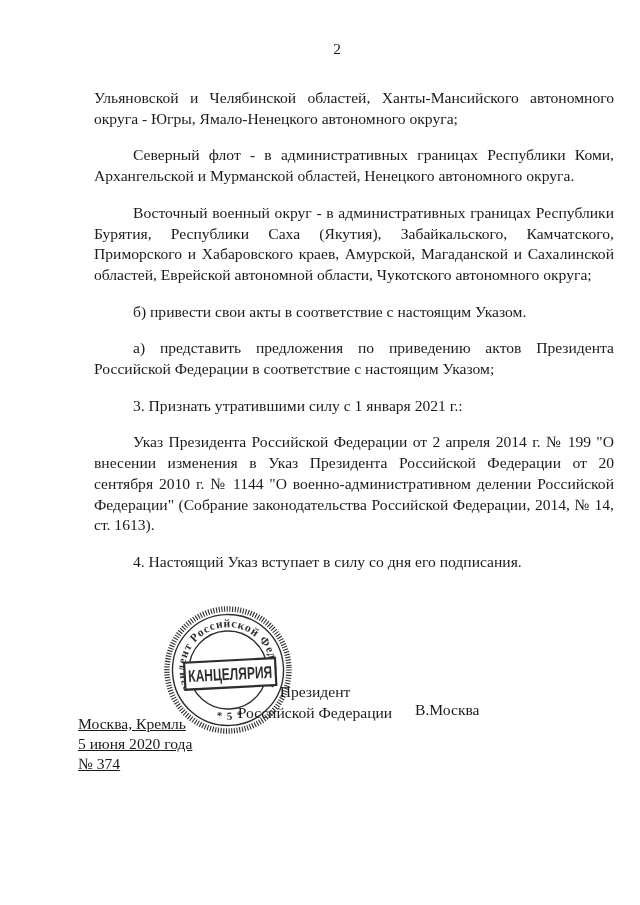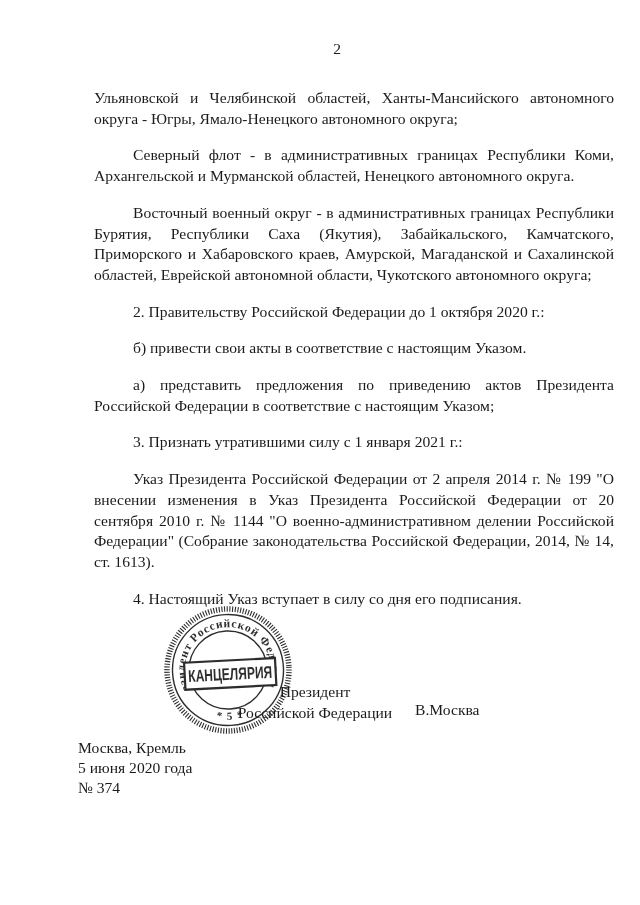--- a/index.html
+++ b/index.html
@@ -37,23 +37,24 @@
     font-size: 15.6px;
     line-height: 21px;
   }
   .sig-name {
     position: absolute;
     left: 415px; top: 701px;
     font-size: 15.6px;
   }
   .footer {
     position: absolute;
-    left: 78px; top: 738px;
+    left: 78px; top: 714px;
     font-size: 15.6px;
     line-height: 19.8px;
+    text-decoration: underline;
   }
   .stamp {
     position: absolute;
     left: 158px; top: 600px;
     width: 140px; height: 140px;
     opacity: 0.92;
   }
   .stamp .ink-stroke { stroke: var(--ink, #1c1c1c); fill: none; }
   .stamp .ink-text   { fill: var(--ink, #1c1c1c); stroke: none; }
   .stamp .box-fill   { fill: #ffffff; stroke: var(--ink, #1c1c1c); }
@@ -70,21 +71,20 @@
 <body>
 
 <div class="page">
 
   <div class="page-number">2</div>
 
   <div class="doc-body" id="doc-body">
       <p class="no-indent">Ульяновской и Челябинской областей, Ханты-Мансийского автономного округа - Югры, Ямало-Ненецкого автономного округа;</p>
       <p>Северный флот - в административных границах Республики Коми, Архангельской и Мурманской областей, Ненецкого автономного округа.</p>
       <p>Восточный военный округ - в административных границах Республики Бурятия, Республики Саха (Якутия), Забайкальского, Камчатского, Приморского и Хабаровского краев, Амурской, Магаданской и Сахалинской областей, Еврейской автономной области, Чукотского автономного округа;</p>
-      <p>2. Правительству Российской Федерации до 1 октября 2020 г.:</p>
       <p>б) привести свои акты в соответствие с настоящим Указом.</p>
       <p>а) представить предложения по приведению актов Президента Российской Федерации в соответствие с настоящим Указом;</p>
       <p>3. Признать утратившими силу с 1 января 2021 г.:</p>
       <p>Указ Президента Российской Федерации от 2 апреля 2014 г. № 199 "О внесении изменения в Указ Президента Российской Федерации от 20 сентября 2010 г. № 1144 "О военно-административном делении Российской Федерации" (Собрание законодательства Российской Федерации, 2014, № 14, ст. 1613).</p>
       <p>4. Настоящий Указ вступает в силу со дня его подписания.</p>
     </div>
 
   <div class="sig-title">
     <div>Президент</div>
     <div>Российской Федерации</div>

